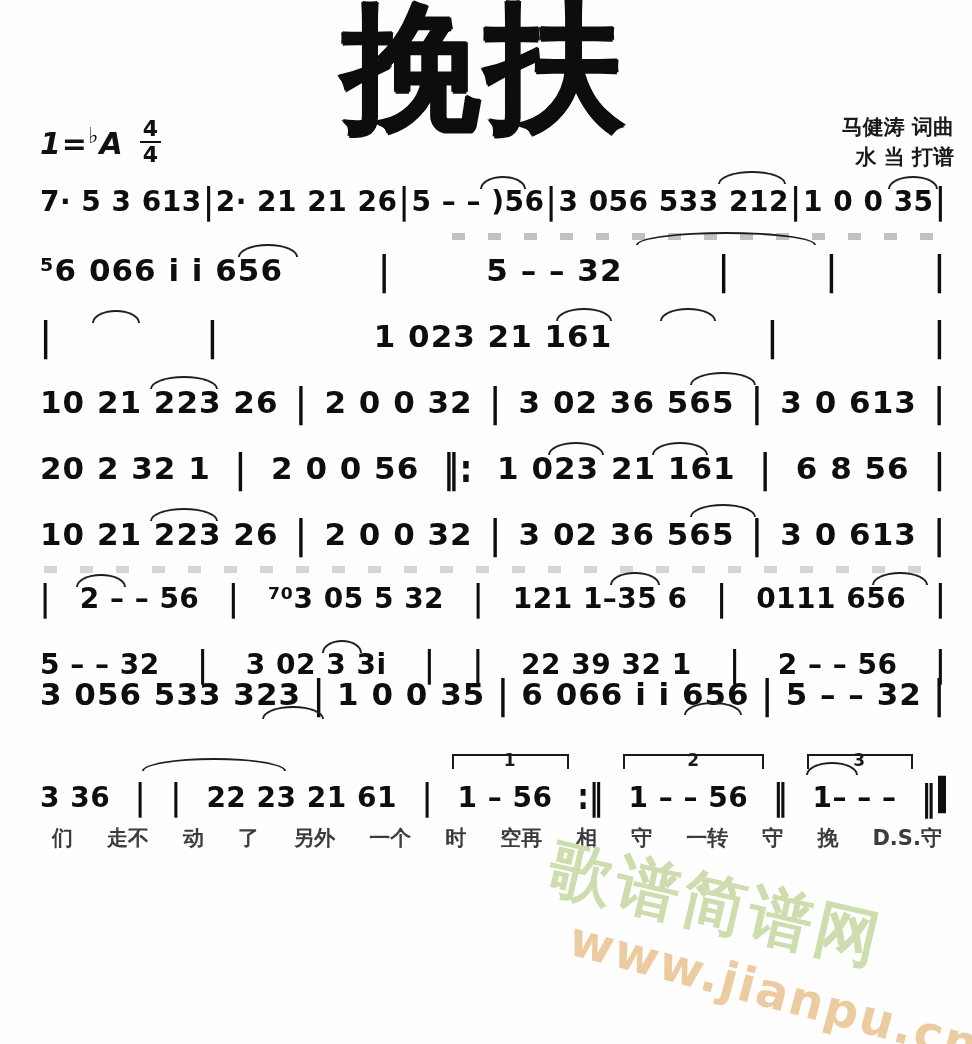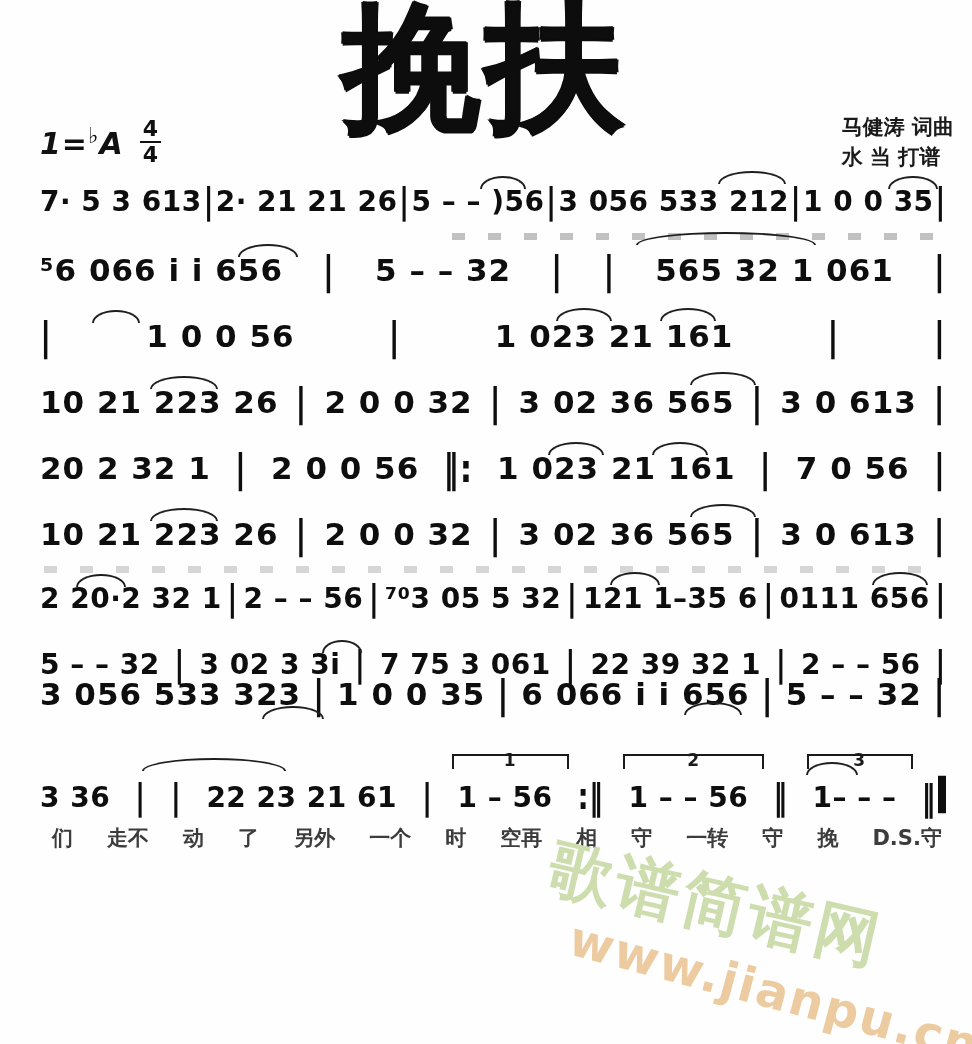--- a/index.html
+++ b/index.html
@@ -14,21 +14,21 @@
   
   .keyrow{position:absolute;top:118px;left:40px;display:flex;align-items:center;color:#111;}
   .keysig{font-size:30px;font-weight:bold;letter-spacing:1px;font-style:italic;}
   .flat{font-size:22px;font-weight:bold;vertical-align:super;}
   .timesig{display:inline-flex;flex-direction:column;align-items:center;margin-left:16px;
     font-size:22px;font-weight:bold;line-height:1.0;}
   .timesig .top{border-bottom:2.5px solid #111;padding:0 3px 1px;}
   .timesig .bot{padding-top:1px;}
 
   
-  .credits{position:absolute;top:112px;right:18px;text-align:left;color:#1a1a1a;
+  .credits{position:absolute;top:112px;right:18px;text-align:right;color:#1a1a1a;
     font-size:21px;font-weight:bold;line-height:1.45;}
 
   
   .score-line{position:absolute;left:40px;right:26px;height:44px;display:flex;
     justify-content:space-between;align-items:baseline;color:#0e0e0e;
     font-size:31px;font-weight:bold;letter-spacing:1px;white-space:nowrap;}
   .score-line.dense{font-size:28px;letter-spacing:0.5px;}
   .measure{position:relative;}
   .bar{font-weight:bold;transform:scaleY(1.25);display:inline-block;}
   .bar.final::after{content:"";display:inline-block;width:8px;height:30px;background:#0e0e0e;
@@ -90,26 +90,24 @@
       <span class="bar">|</span>
       <span class="measure">1 0 0 35</span>
       <span class="bar">|</span>
     </div>
   <div class="score-line" style="top:252px">
       <span class="measure">⁵6 066 i i 656</span>
       <span class="bar">|</span>
       <span class="measure">5 – – 32</span>
       <span class="bar">|</span>
       <span class="bar">|</span>
-      <span class="measure">565 32 1 061</span>
       <span class="bar">|</span>
     </div>
   <div class="score-line" style="top:318px">
       <span class="bar">|</span>
-      <span class="measure">1 0 0 56</span>
       <span class="bar">|</span>
       <span class="measure">1 023 21 161</span>
       <span class="bar">|</span>
       <span class="bar">|</span>
     </div>
   <div class="score-line" style="top:384px">
       <span class="measure">10 21 223 26</span>
       <span class="bar">|</span>
       <span class="measure">2 0 0 32</span>
       <span class="bar">|</span>
@@ -118,51 +116,49 @@
       <span class="measure">3 0 613</span>
       <span class="bar">|</span>
     </div>
   <div class="score-line" style="top:450px">
       <span class="measure">20 2 32 1</span>
       <span class="bar">|</span>
       <span class="measure">2 0 0 56</span>
       <span class="bar">‖:</span>
       <span class="measure">1 023 21 161</span>
       <span class="bar">|</span>
-      <span class="measure">7 0 56</span>
+      <span class="measure">6 8 56</span>
       <span class="bar">|</span>
     </div>
   <div class="score-line" style="top:516px">
       <span class="measure">10 21 223 26</span>
       <span class="bar">|</span>
       <span class="measure">2 0 0 32</span>
       <span class="bar">|</span>
       <span class="measure">3 02 36 565</span>
       <span class="bar">|</span>
       <span class="measure">3 0 613</span>
       <span class="bar">|</span>
     </div>
   <div class="score-line dense" style="top:582px">
-      <span class="measure">2 20·2 32 1</span>
       <span class="bar">|</span>
       <span class="measure">2 – – 56</span>
       <span class="bar">|</span>
       <span class="measure">⁷⁰3 05 5 32</span>
       <span class="bar">|</span>
       <span class="measure">121 1–35 6</span>
       <span class="bar">|</span>
       <span class="measure">0111 656</span>
       <span class="bar">|</span>
     </div>
   <div class="score-line dense" style="top:648px">
       <span class="measure">5 – – 32</span>
       <span class="bar">|</span>
       <span class="measure">3 02 3 3i</span>
       <span class="bar">|</span>
-      <span class="measure">7 75 3 061</span>
       <span class="bar">|</span>
       <span class="measure">22 39 32 1</span>
       <span class="bar">|</span>
       <span class="measure">2 – – 56</span>
       <span class="bar">|</span>
     </div>
   <div class="score-line" style="top:676px">
       <span class="measure">3 056 533 323</span>
       <span class="bar">|</span>
       <span class="measure">1 0 0 35</span>

